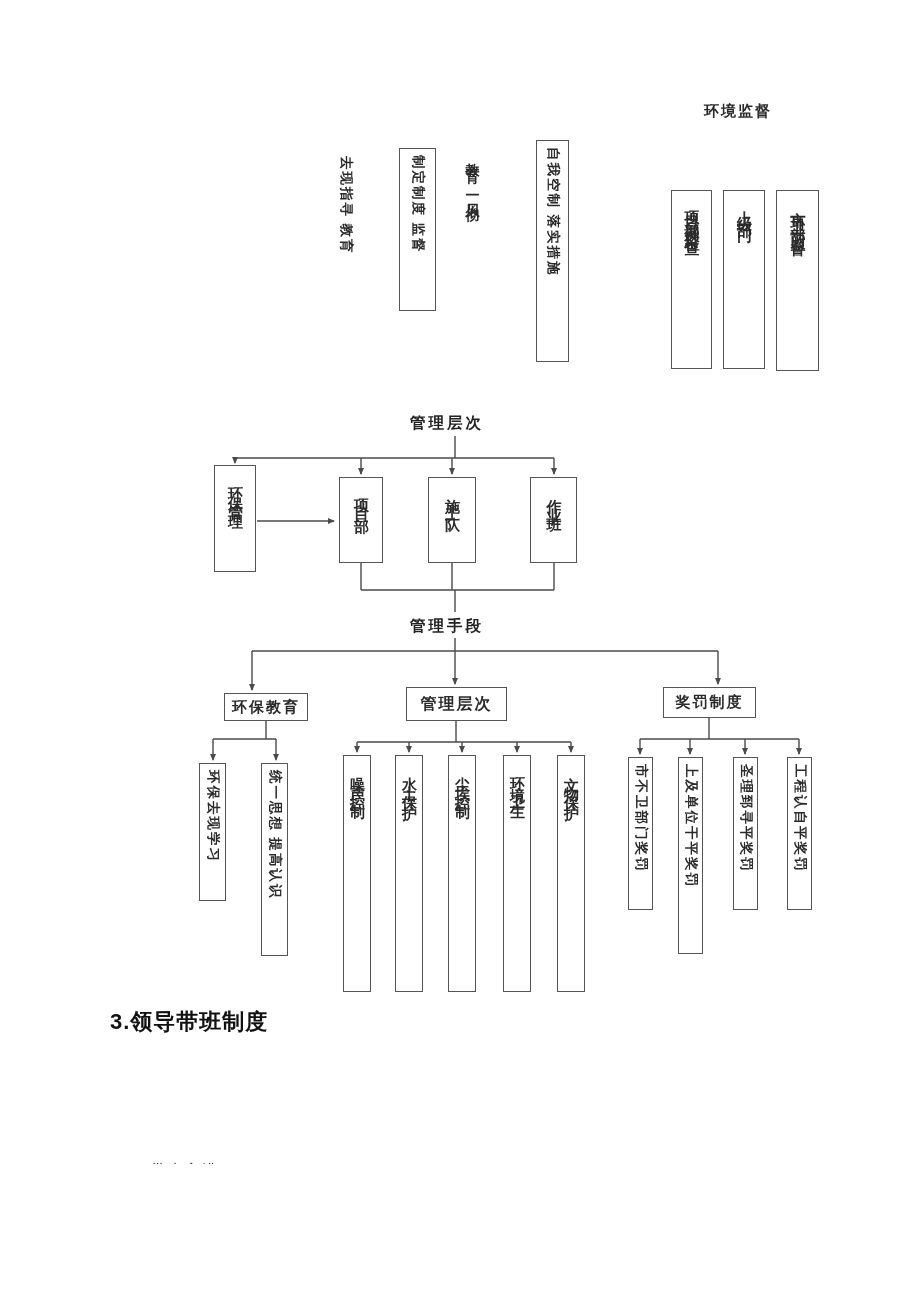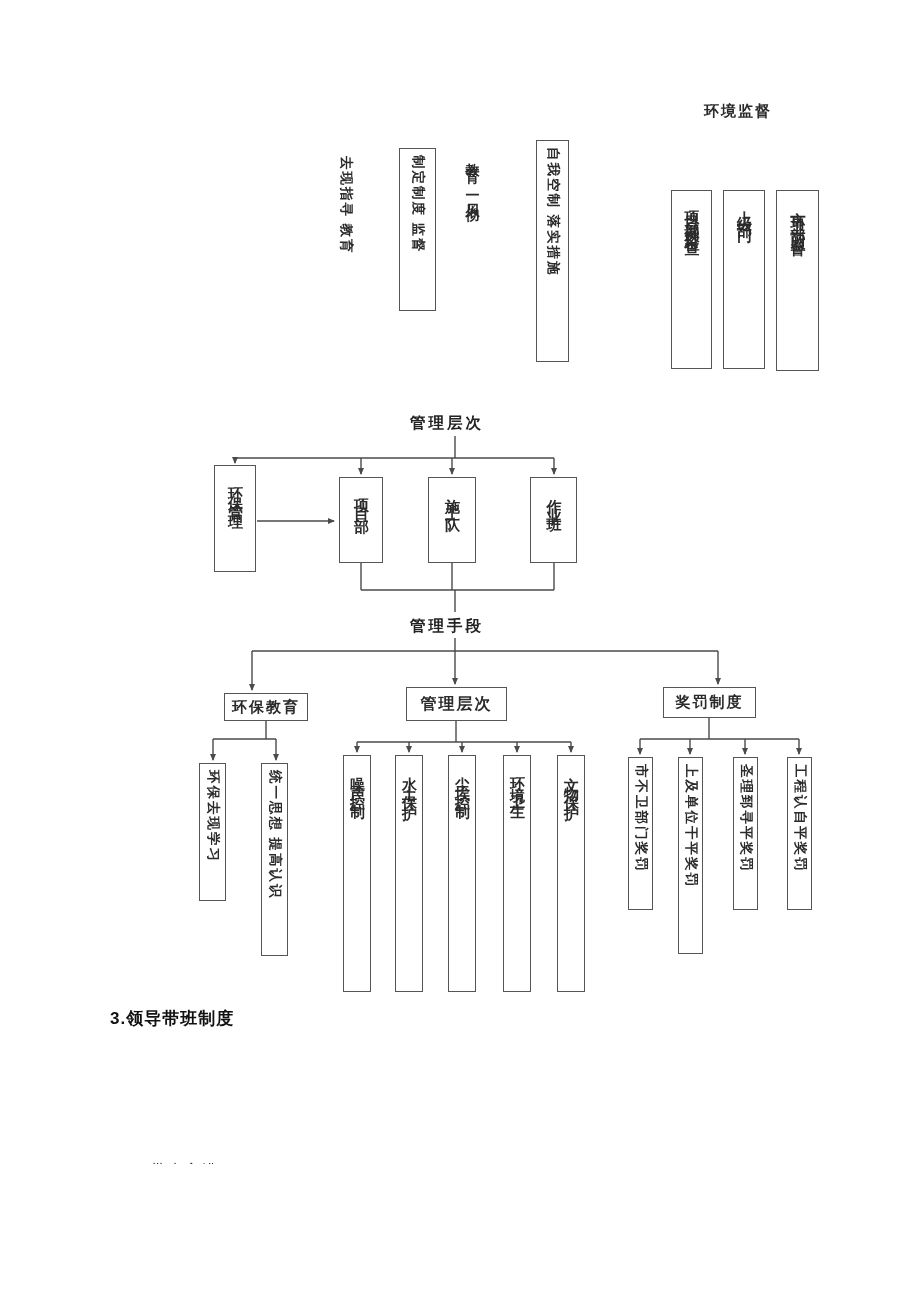--- a/index.html
+++ b/index.html
@@ -51,21 +51,21 @@
   #m2 { left:395px; top:755px; width:28px; height:237px; }
   #m3 { left:448px; top:755px; width:28px; height:237px; }
   #m4 { left:503px; top:755px; width:28px; height:237px; }
   #m5 { left:557px; top:755px; width:28px; height:237px; }
   #r1 { left:628px; top:757px; width:25px; height:153px; }
   #r2 { left:678px; top:757px; width:25px; height:197px; }
   #r3 { left:733px; top:757px; width:25px; height:153px; }
   #r4 { left:787px; top:757px; width:25px; height:153px; }
 
   
-  #heading { left:110px; top:1007px; font-family:"Liberation Sans", sans-serif; font-weight:bold; font-size:17px; color:#111; letter-spacing:1px; }
+  #heading { left:110px; top:1007px; font-family:"Liberation Sans", sans-serif; font-weight:bold; font-size:22px; color:#111; letter-spacing:1px; }
   #para { left:110px; top:1046px; width:706px; font-size:16px; line-height:38px; letter-spacing:1px; text-align:justify; text-indent:2.2em; color:#222; }
   #subsection { left:110px; top:1145px; font-size:16px; letter-spacing:1px; color:#222;margin-top:16px; }
 
   svg.connectors { position:absolute; left:0; top:0; pointer-events:none; }
 </style>
 </head>
 <body>
 
 <div class="page">
 

